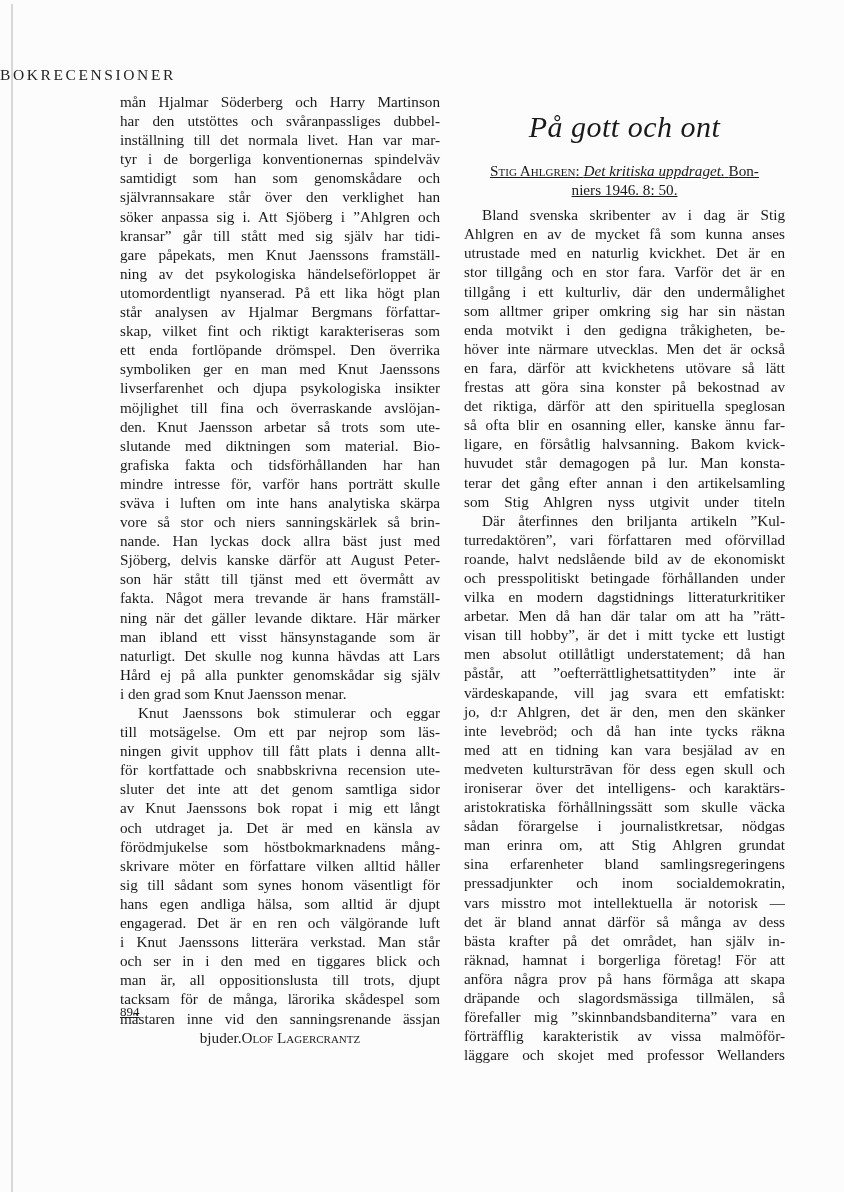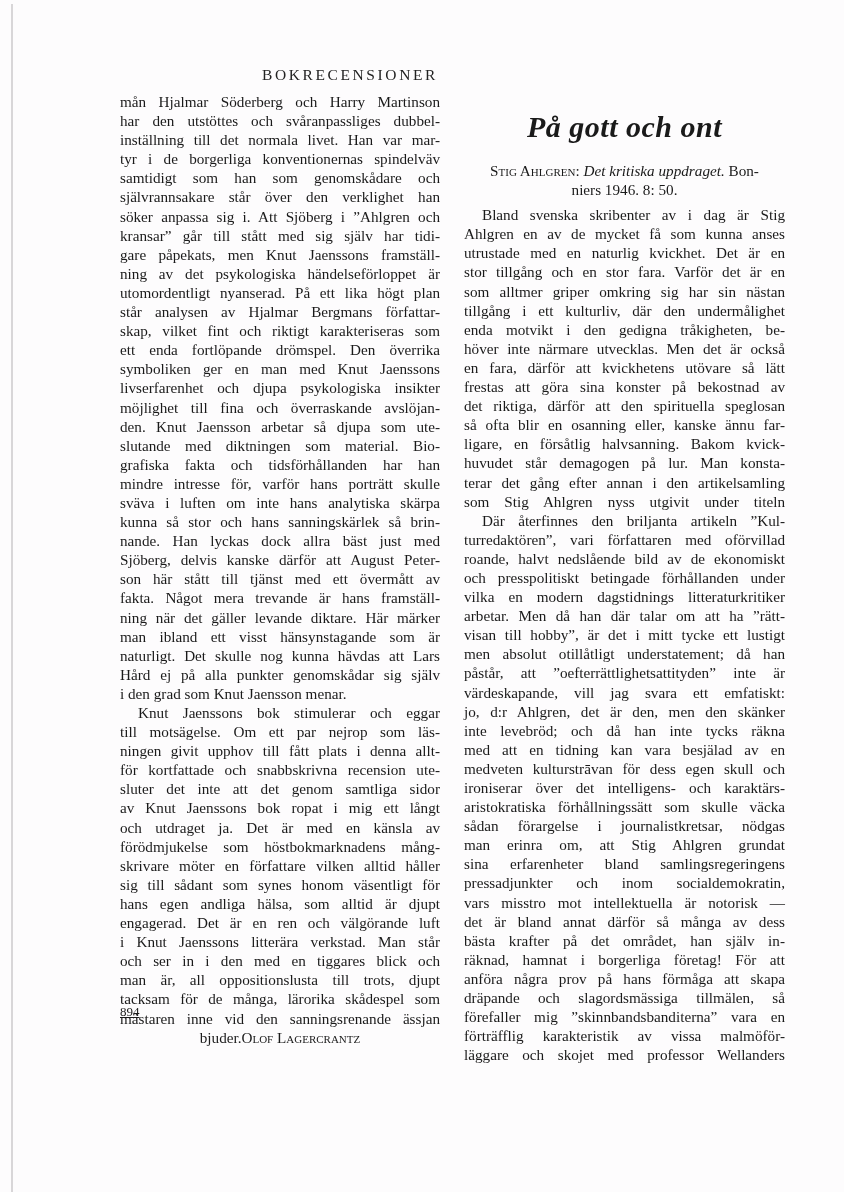--- a/index.html
+++ b/index.html
@@ -21,21 +21,20 @@
       top: 4px;
       width: 2px;
       height: 1188px;
       background: #d8d6d8;
     }
     .running-head {
       position: absolute;
       top: 66px;
       left: 0;
       width: 700px;
-      text-align: center;
       font-size: 15.5px;
       letter-spacing: 2.6px;
       color: #222;
     }
     .col {
       position: absolute;
       font-size: 15.2px;
       line-height: 19.1px;
       text-align: justify;
       hyphens: manual;
@@ -64,29 +63,29 @@
       padding-left: 18px;
     }
     .review-title {
       font-style: italic;
       font-size: 30px;
       line-height: 40px;
       text-align: center;
       margin-top: 0px;
       margin-bottom: 14px;
       letter-spacing: 0.5px;
-      font-weight: bold;
     }
     .review-head {
       text-align: center;
       margin-bottom: 6px;
     }
     .review-head .line {
       text-align: left;
       text-align-last: center;
+      text-decoration: underline;
     }
     .smallcaps {
       font-variant: small-caps;
     }
     .signature-row {
       display: flex;
       justify-content: center;
       height: 19.1px;
     }
     .page-number {
@@ -116,26 +115,26 @@
       <span class="line">kransar” går till stått med sig själv har tidi-</span>
       <span class="line">gare påpekats, men Knut Jaenssons framställ-</span>
       <span class="line">ning av det psykologiska händelseförloppet är</span>
       <span class="line">utomordentligt nyanserad. På ett lika högt plan</span>
       <span class="line">står analysen av Hjalmar Bergmans författar-</span>
       <span class="line">skap, vilket fint och riktigt karakteriseras som</span>
       <span class="line">ett enda fortlöpande drömspel. Den överrika</span>
       <span class="line">symboliken ger en man med Knut Jaenssons</span>
       <span class="line">livserfarenhet och djupa psykologiska insikter</span>
       <span class="line">möjlighet till fina och överraskande avslöjan-</span>
-      <span class="line">den. Knut Jaensson arbetar så djupa som ute-</span>
+      <span class="line">den. Knut Jaensson arbetar så trots som ute-</span>
       <span class="line">slutande med diktningen som material. Bio-</span>
       <span class="line">grafiska fakta och tidsförhållanden har han</span>
       <span class="line">mindre intresse för, varför hans porträtt skulle</span>
       <span class="line">sväva i luften om inte hans analytiska skärpa</span>
-      <span class="line">kunna så stor och hans sanningskärlek så brin-</span>
+      <span class="line">vore så stor och niers sanningskärlek så brin-</span>
       <span class="line">nande. Han lyckas dock allra bäst just med</span>
       <span class="line">Sjöberg, delvis kanske därför att August Peter-</span>
       <span class="line">son här stått till tjänst med ett övermått av</span>
       <span class="line">fakta. Något mera trevande är hans framställ-</span>
       <span class="line">ning när det gäller levande diktare. Här märker</span>
       <span class="line">man ibland ett visst hänsynstagande som är</span>
       <span class="line">naturligt. Det skulle nog kunna hävdas att Lars</span>
       <span class="line">Hård ej på alla punkter genomskådar sig själv</span>
       <span class="line last">i den grad som Knut Jaensson menar.</span>
     </div>
@@ -170,22 +169,22 @@
     <span class="line">
       <span class="smallcaps">Stig Ahlgren</span><span>: </span><i>Det kritiska uppdraget.</i> <span>Bon-</span>
     </span>
     <span class="line">niers 1946. 8: 50.</span>
   </div>
   <div id="rp1">
       <span class="line indent">Bland svenska skribenter av i dag är Stig</span>
       <span class="line">Ahlgren en av de mycket få som kunna anses</span>
       <span class="line">utrustade med en naturlig kvickhet. Det är en</span>
       <span class="line">stor tillgång och en stor fara. Varför det är en</span>
+      <span class="line">tillgång i ett kulturliv, där den undermålighet</span>
       <span class="line">som alltmer griper omkring sig har sin nästan</span>
-      <span class="line">tillgång i ett kulturliv, där den undermålighet</span>
       <span class="line">enda motvikt i den gedigna tråkigheten, be-</span>
       <span class="line">höver inte närmare utvecklas. Men det är också</span>
       <span class="line">en fara, därför att kvickhetens utövare så lätt</span>
       <span class="line">frestas att göra sina konster på bekostnad av</span>
       <span class="line">det riktiga, därför att den spirituella speglosan</span>
       <span class="line">så ofta blir en osanning eller, kanske ännu far-</span>
       <span class="line">ligare, en försåtlig halvsanning. Bakom kvick-</span>
       <span class="line">huvudet står demagogen på lur. Man konsta-</span>
       <span class="line">terar det gång efter annan i den artikelsamling</span>
       <span class="line">som Stig Ahlgren nyss utgivit under titeln</span>

